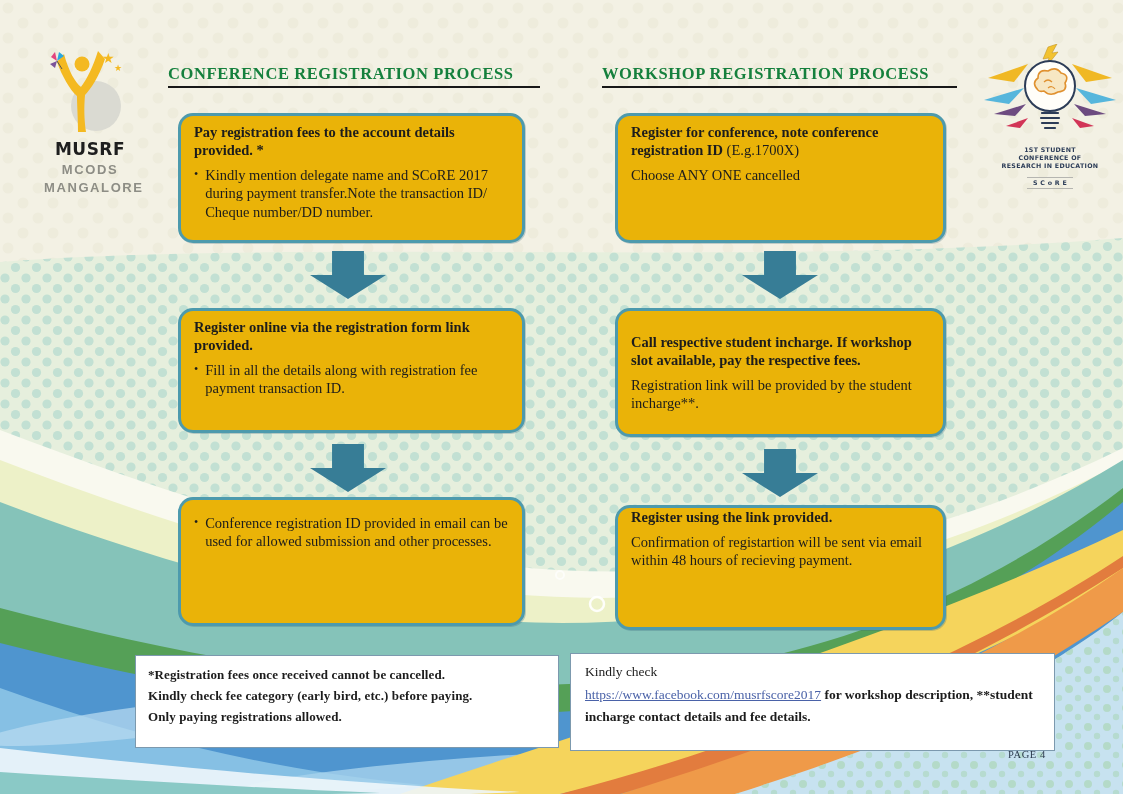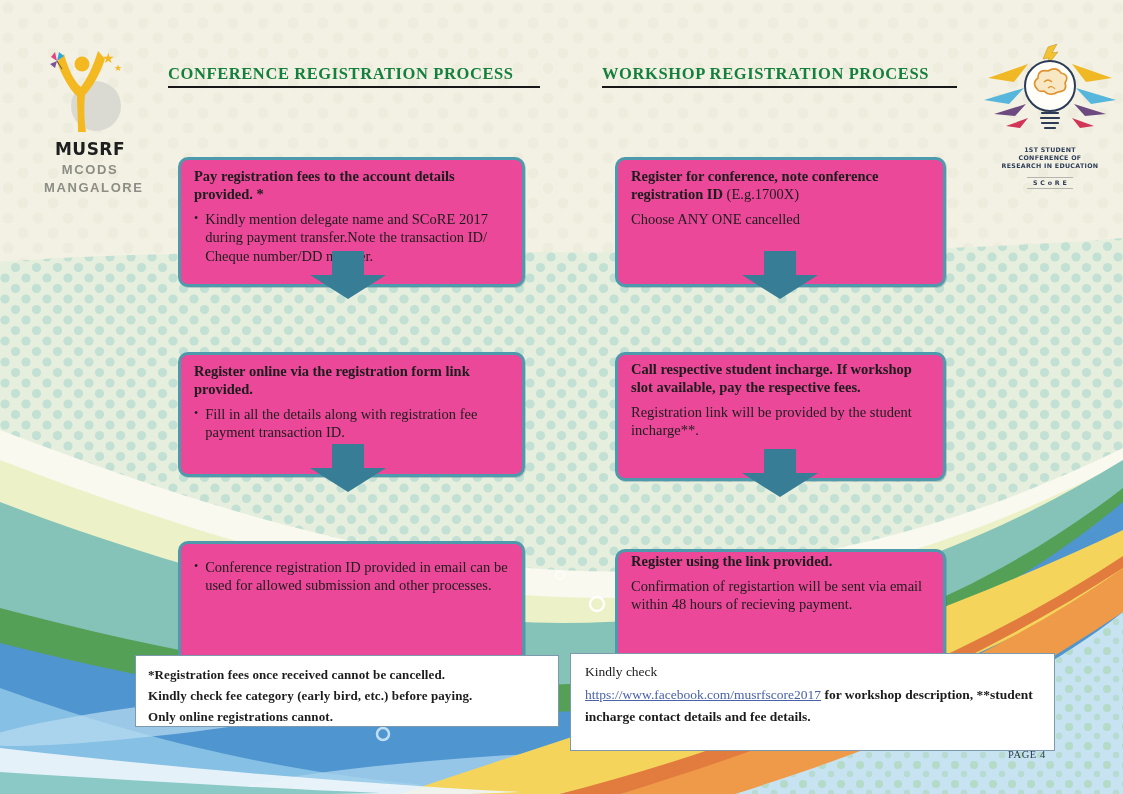--- a/index.html
+++ b/index.html
@@ -14,56 +14,55 @@
   .col-header {
     position:absolute; top:64px; font-weight:bold; font-size:16.5px;
     letter-spacing:0.6px; color:#15803d; border-bottom:2.5px solid #171717;
     padding-bottom:2px; white-space:nowrap;
   }
   #hdr-conf { left:168px; min-width:372px; }
   #hdr-work { left:602px; min-width:355px; }
 
   
   .fb {
-    position:absolute; box-sizing:border-box; background:#ec4899;
-    border:3px solid var(--accent,#4d9aad); border-radius:10px;
+    position:absolute; box-sizing:border-box; background:#eab308;
+    border:3px solid var(--accent,#4d9aad); border-radius:15px;
     padding:7px 13px 4px; font-size:14.5px; line-height:1.25;
     box-shadow:1px 1px 0 rgba(56,104,125,.28);
-    margin-top:44px;
   }
   .fb-title { font-weight:bold; }
   .fb-title .normal { font-weight:normal; }
   .fb-body { margin-top:7px; }
   .fb-bullet { margin-top:7px; display:flex; gap:7px; }
   .fb-bullet .blt { flex:0 0 auto; font-size:12px; padding-top:1px; }
 
   #cbox1 { left:178px; top:113px; width:347px; height:130px; }
   #cbox2 { left:178px; top:308px; width:347px; height:125px; }
   #cbox3 { left:178px; top:497px; width:347px; height:129px; }
   #wbox1 { left:615px; top:113px; width:331px; height:130px; }
-  #wbox2 { left:615px; top:308px; width:331px; height:129px; padding-top:5px; }
+  #wbox2 { left:615px; top:308px; width:331px; height:129px; padding-top:22px; }
   #wbox3 { left:615px; top:505px; width:331px; height:125px; padding-top:0; }
 
   
   .down-arrow {
     position:absolute; width:76px; height:48px; background:var(--arrow,#377d96);
     clip-path:polygon(29% 0, 71% 0, 71% 50%, 100% 50%, 50% 100%, 0 50%, 29% 50%);
   }
   #arr-c1 { left:310px; top:251px; }
   #arr-c2 { left:310px; top:444px; }
   #arr-w1 { left:742px; top:251px; }
   #arr-w2 { left:742px; top:449px; }
 
   
   .note {
     position:absolute; box-sizing:border-box; background:#ffffff;
     border:1px solid var(--noteBorder,#7c99ae);
   }
   .note-left {
-    left:135px; top:655px; width:424px; height:72px;
+    left:135px; top:655px; width:424px; height:93px;
     padding:9px 8px 0 12px; font-weight:bold; font-size:13px;
     line-height:1.6; letter-spacing:0.1px;
   }
   .note-left div { white-space:nowrap; }
   .note-right {
     left:570px; top:653px; width:485px; height:98px;
     padding:7px 14px 0; font-size:13.5px; line-height:22.5px;
   }
   .note-right .bold { font-weight:bold; }
   .fb-link { color:var(--link,#4a62a8); text-decoration:underline; cursor:pointer; }
@@ -221,21 +220,21 @@
   <div class="down-arrow" id="arr-w2"></div>
 
   <div class="fb" id="wbox3">
     <div class="fb-title">Register using the link provided.</div>
     <div class="fb-body">Confirmation of registartion will be sent via email within 48 hours of recieving payment.</div>
   </div>
 
   <div class="note note-left">
     <div>*Registration fees once received cannot be cancelled.</div>
     <div>Kindly check fee category (early bird, etc.) before paying.</div>
-    <div>Only online registrations cannot.</div>
+    <div>Only paying registrations allowed.</div>
   </div>
 
   <div class="note note-right">
     <div>Kindly check</div>
     <div>
       <a class="fb-link">https://www.facebook.com/musrfscore2017</a><span class="bold"> for </span><span class="bold">workshop description, **student incharge contact details and fee details.</span>
     </div>
   </div>
 
   <div class="page-num">PAGE 4</div>

